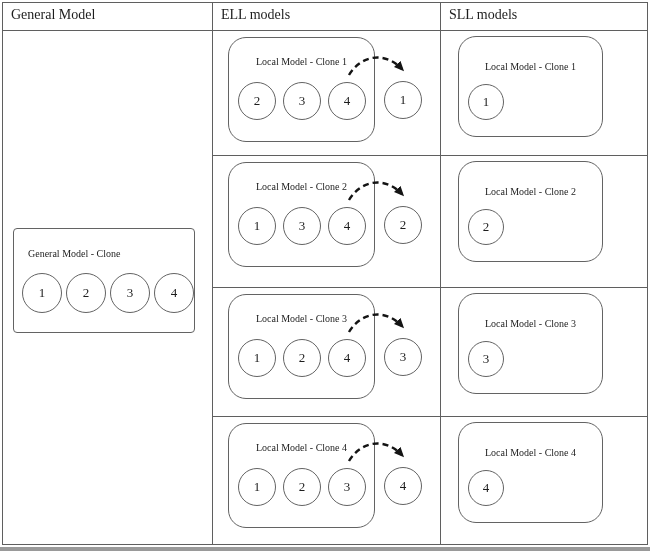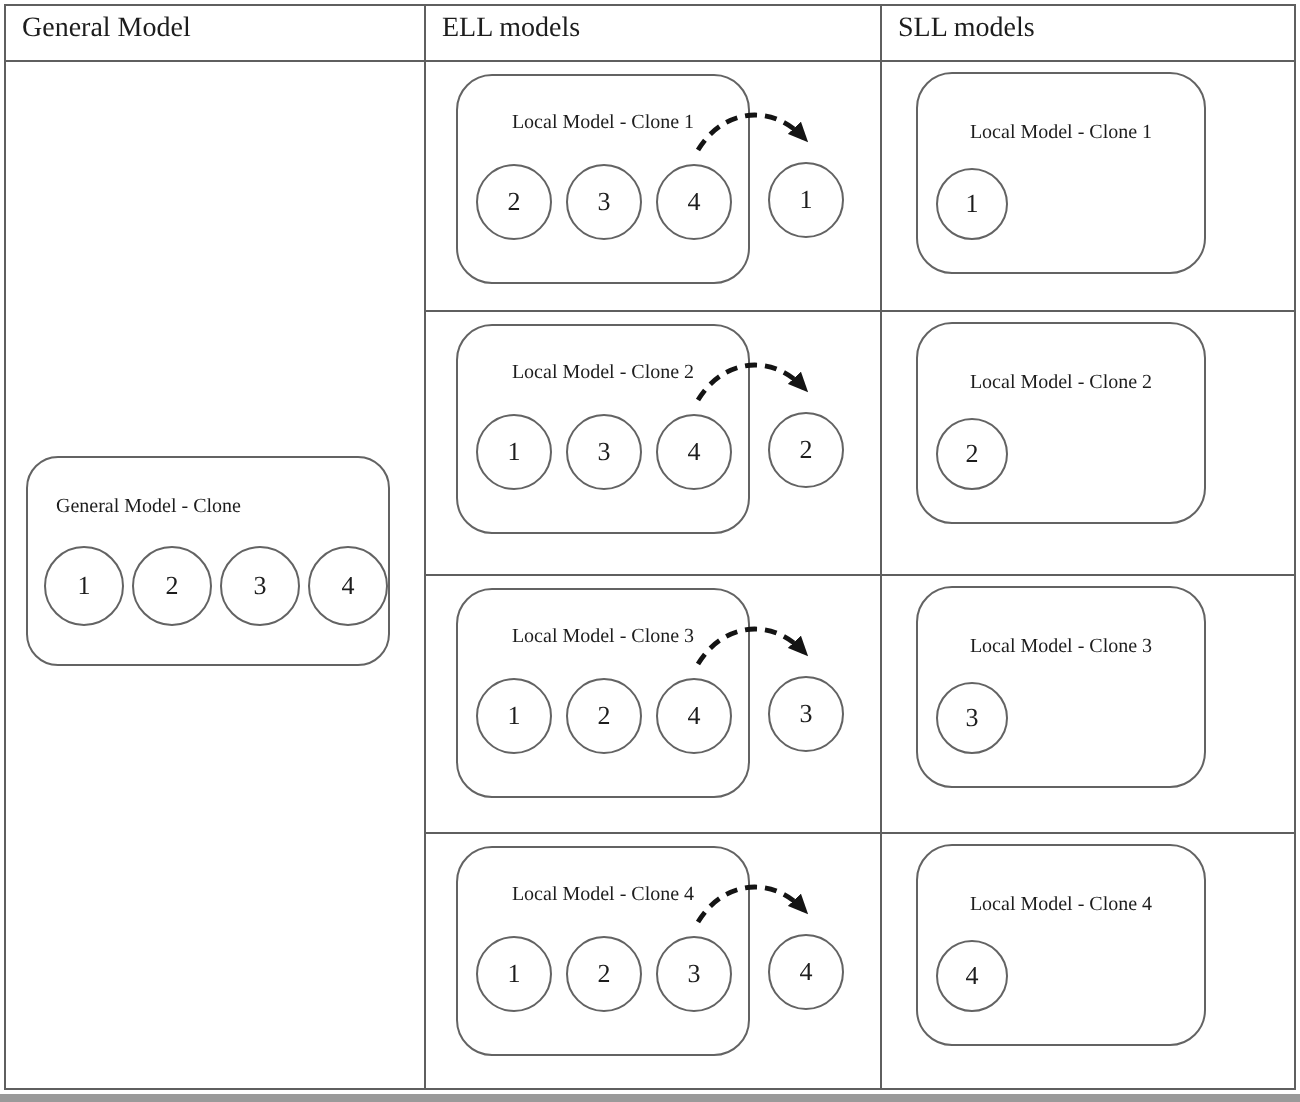--- a/index.html
+++ b/index.html
@@ -46,21 +46,21 @@
   .circle{
     border:1px solid var(--shape);
     border-radius:50%;
     display:flex;align-items:center;justify-content:center;
     font-size:13px;
     background:var(--bg);
     flex:0 0 auto;
   }
 
   
-  .general-box{left:10px;top:197px;width:182px;height:105px;padding-top:16px;border-radius:16px;}
+  .general-box{left:10px;top:197px;width:182px;height:105px;padding-top:16px;border-radius:4px;}
   .general-box .box-title{text-align:left;padding-left:14px;}
   .general-box .circles-row{display:flex;gap:4px;margin:11px 0 0 8px;}
   .general-box .circle{width:40px;height:40px;}
 
   
   .ell-box{left:15px;top:6px;width:147px;height:105px;padding-top:15px;}
   .ell-box .circles-row{display:flex;gap:7px;margin:12px 0 0 9px;}
   .ell-box .circle{width:38px;height:38px;}
   .outside-circle{position:absolute;left:171px;top:50px;width:38px;height:38px;}
   .arrow{position:absolute;left:130px;top:20px;overflow:visible;}

